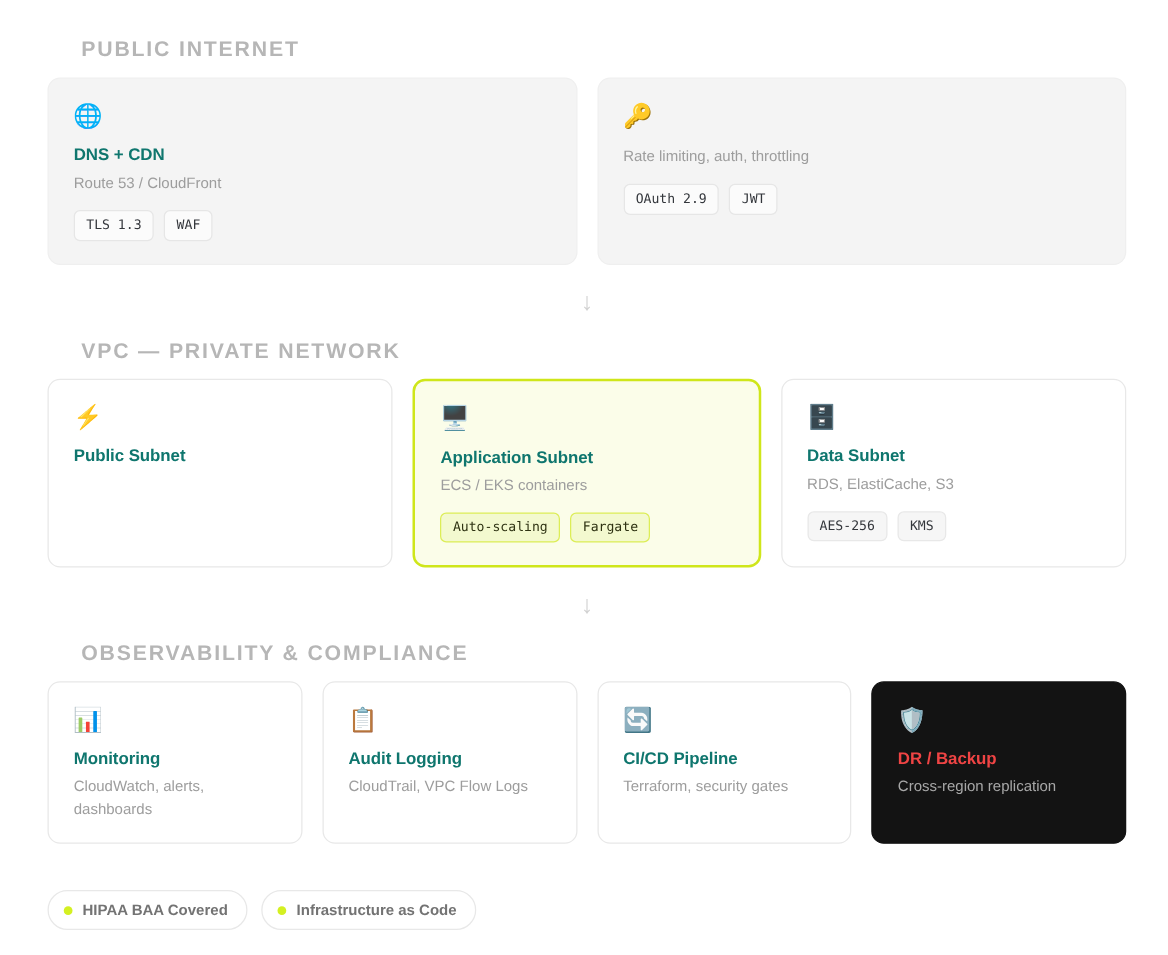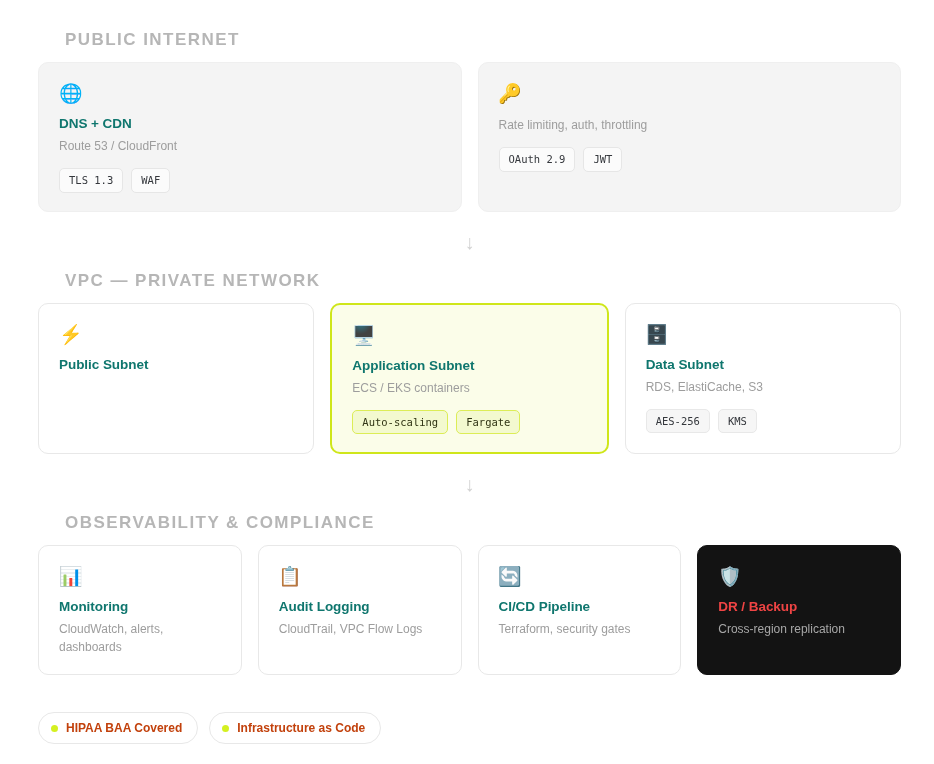--- a/index.html
+++ b/index.html
@@ -160,21 +160,21 @@
   .badge {
     display: inline-flex;
     align-items: center;
     gap: 8px;
     border: 1px solid #e8e8e8;
     border-radius: 16px;
     background: #ffffff;
     padding: 8px 15px 8px 12px;
     font-size: 12px;
     font-weight: bold;
-    color: #c2410c;
+    color: #737373;
     white-space: nowrap;
   }
 
   .badge-dot {
     width: 7px;
     height: 7px;
     border-radius: 50%;
     background: #d4f021;
     flex: 0 0 auto;
     display: inline-block;

